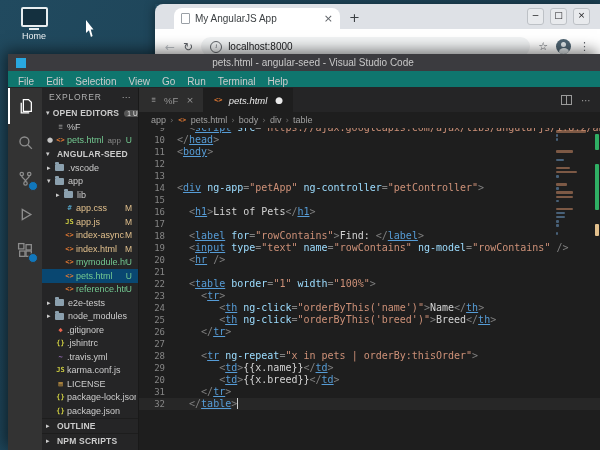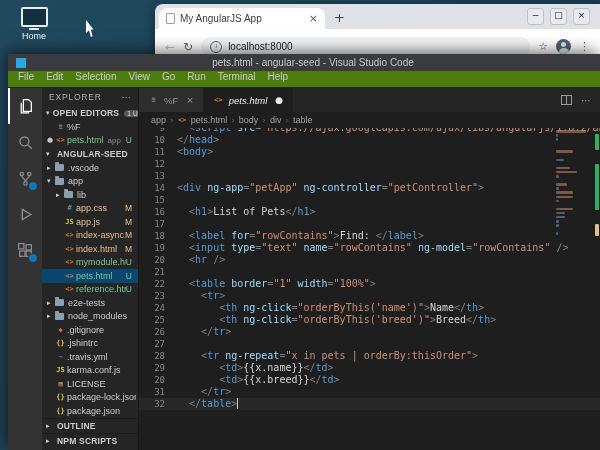--- a/index.html
+++ b/index.html
@@ -11,21 +11,21 @@
   .desk-icon{position:absolute;left:12px;top:7px;width:44px;text-align:center;color:#eef3f5;font-size:9px;z-index:0;}
   .home-glyph{width:23px;height:16px;margin:0 auto 4px;border:2px solid #e8eef0;border-radius:2px;background:#14303f;position:relative;}
   .home-glyph::after{content:'';position:absolute;left:50%;bottom:-5px;transform:translateX(-50%);width:10px;height:2px;background:#e8eef0;}
   .cursor{position:absolute;left:86px;top:20px;width:11px;height:17px;background:#fff;
           clip-path:polygon(0 0,0 76%,27% 60%,45% 100%,60% 94%,43% 56%,68% 56%);
           filter:drop-shadow(0 0 1px #000);z-index:5;}
 
   
   .browser{position:absolute;left:155px;top:4px;right:0;height:60px;z-index:1;box-shadow:0 2px 10px rgba(0,0,0,.45);}
   .tabstrip{height:25px;background:#dee1e6;border-top-left-radius:8px;display:flex;align-items:flex-end;}
-  .btab{height:21px;width:152px;margin-left:4px;background:#fff;border-radius:8px 8px 0 0;display:flex;align-items:center;gap:5px;padding:0 7px;font-size:10px;color:#3c4043;}
+  .btab{height:21px;width:152px;margin-left:19px;background:#fff;border-radius:8px 8px 0 0;display:flex;align-items:center;gap:5px;padding:0 7px;font-size:10px;color:#3c4043;}
   .favicon{width:7px;height:9px;border:1px solid #9aa0a6;border-radius:1px;background:#fff;flex:none;}
   .btab-close{margin-left:auto;color:#5f6368;font-size:11px;line-height:10px;}
   .newtab{margin:0 0 5px 9px;color:#3c4043;font-size:13px;line-height:13px;}
   .winbtns{margin-left:auto;display:flex;gap:6px;align-self:center;padding-right:10px;}
   .winbtn{width:15px;height:15px;border-radius:3px;background:#e8eaed;border:1px solid #bdc1c6;color:#202124;font-size:9px;line-height:13px;text-align:center;}
   .btoolbar{height:35px;background:#fff;display:flex;align-items:center;gap:8px;padding:0 10px;}
   .nav-back{color:#bdc1c6;font-size:12px;}
   .nav-reload{color:#5f6368;font-size:12px;}
   .pill{flex:1;height:19px;background:#f1f3f4;border-radius:10px;display:flex;align-items:center;gap:6px;padding:0 9px;font-size:10px;color:#202124;}
   .info-ico{width:10px;height:10px;border:1px solid #5f6368;border-radius:50%;font-size:7px;line-height:9px;text-align:center;color:#5f6368;font-family:"Liberation Serif",serif;font-style:italic;flex:none;}
@@ -35,21 +35,21 @@
   .avatar::after{content:'';position:absolute;left:2.5px;top:9px;width:10px;height:8px;border-radius:50%;background:#dfe5e8;}
   .bdots{color:#5f6368;font-size:11px;}
 
   
   .vscode{position:absolute;left:8px;top:54px;right:0;bottom:0;z-index:2;display:flex;flex-direction:column;
           box-shadow:-3px -3px 14px rgba(0,0,0,.55);background:#1e1e1e;}
   .titlebar{height:17px;background:#3b3b3f;display:flex;align-items:center;gap:8px;padding:0 8px;flex:none;}
   .vslogo{width:10px;height:10px;background:#29a8e0;flex:none;
           clip-path:polygon(72% 0,100% 12%,100% 88%,72% 100%,22% 62%,6% 74%,0 68%,14% 50%,0 32%,6 26%,22% 38%);}
   .vstitle{flex:1;text-align:center;font-size:10px;color:#c8c8c8;white-space:nowrap;overflow:hidden;}
-  .menubar{height:16px;background:#4d7c0f;display:flex;align-items:flex-start;padding-left:4px;flex:none;border-bottom:1px solid #252528;}
+  .menubar{height:16px;background:#0f766e;display:flex;align-items:flex-end;padding-left:4px;flex:none;border-bottom:1px solid #252528;}
   .menu-item{padding:0 6px;font-size:10px;color:#cccccc;}
   .vsbody{flex:1;display:flex;min-height:0;}
 
   
   .activitybar{width:34px;background:#333333;flex:none;display:flex;flex-direction:column;}
   .act-item{height:36px;display:flex;align-items:center;justify-content:center;color:#8d8d8d;position:relative;}
   .act-item.active{color:#ffffff;box-shadow:inset 2px 0 0 #ffffff;}
   .act-item svg{display:block;}
   .abadge{position:absolute;right:4px;bottom:5px;width:8px;height:8px;border-radius:50%;background:#1177bb;border:1px solid #333;}
 
@@ -84,21 +84,21 @@
   .ico-more{font-size:10px;}
   .crumbbar{height:16px;flex:none;display:flex;align-items:center;gap:4px;padding-left:12px;font-size:9px;color:#a0a0a0;white-space:nowrap;}
   .csep{color:#6a6a6a;}
   .cico{width:9px;font-size:6.5px;}
   .codewrap{flex:1;position:relative;overflow:hidden;}
   .codelines{margin-top:-6px;}
   .cl{display:flex;height:12px;line-height:12px;font-family:"DejaVu Sans Mono",monospace;font-size:10px;white-space:pre;}
   .cl.current{background:rgba(255,255,255,.045);}
   .ln{width:26px;flex:none;text-align:right;padding-right:12px;color:#858585;font-size:9px;}
   .lc{flex:1;overflow:hidden;}
-  .tk-tag{color:#569cd6;} .tk-attr{color:#9cdcfe;} .tk-str{color:#ce9178;}
+  .tk-tag{color:#569cd6;text-decoration:underline;} .tk-attr{color:#9cdcfe;} .tk-str{color:#ce9178;}
   .tk-punct{color:#808080;} .tk-text{color:#d4d4d4;} .tk-interp{color:#d4d4d4;}
   .tk-cursor{display:inline-block;width:0;border-left:1.2px solid #d0d0d0;height:11px;vertical-align:-2px;}
   .minimap{position:absolute;right:10px;top:2px;width:34px;pointer-events:none;}
   .mmline{height:2.5px;margin-bottom:1.6px;border-radius:1px;opacity:.65;}
   .ruler{position:absolute;right:1px;top:0;bottom:0;width:5px;}
   .ovr{position:absolute;right:0;width:4px;border-radius:1px;}
 </style>
 </head>
 <body>
 

